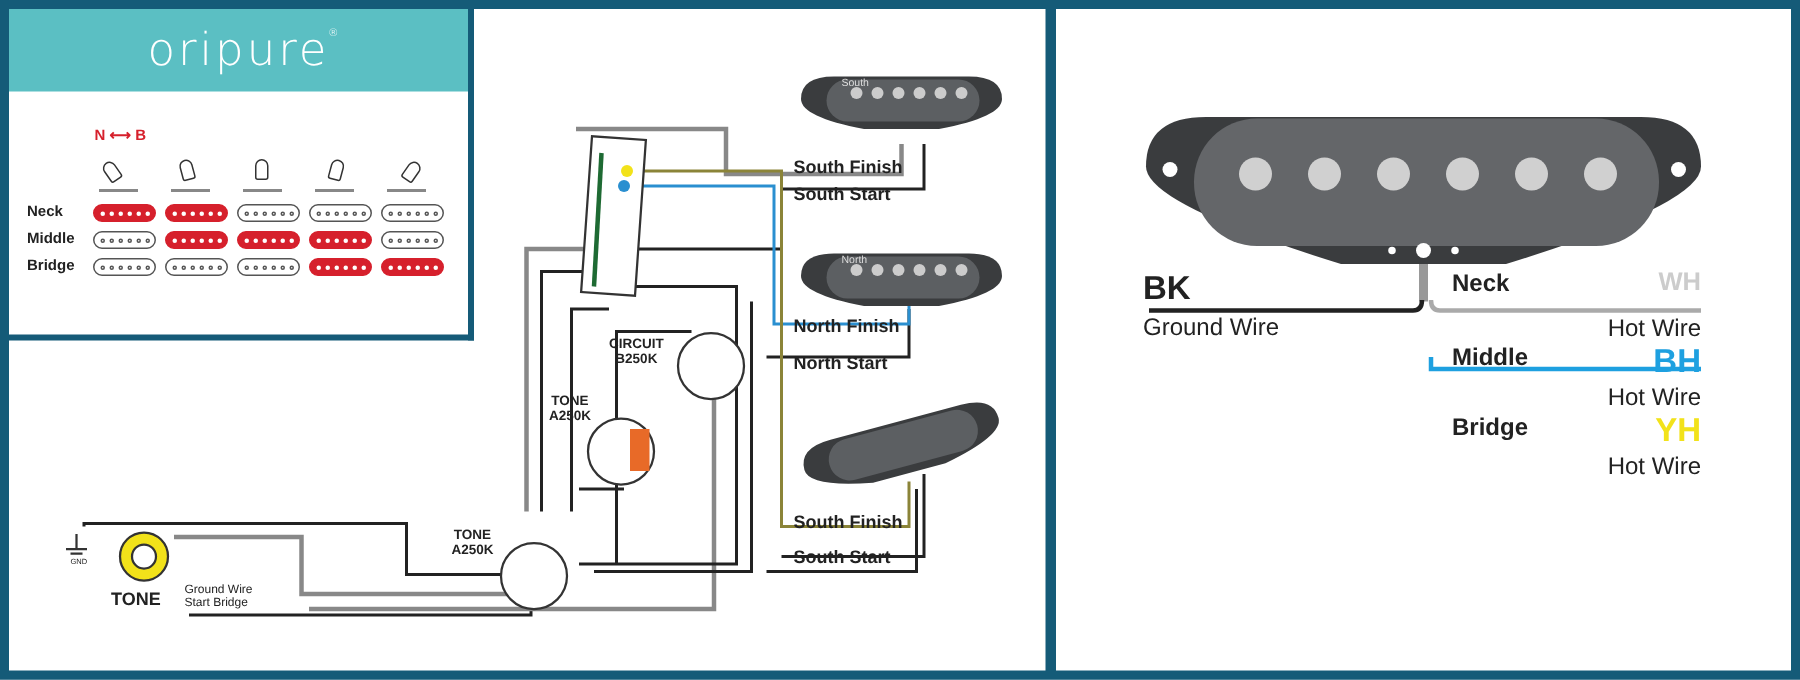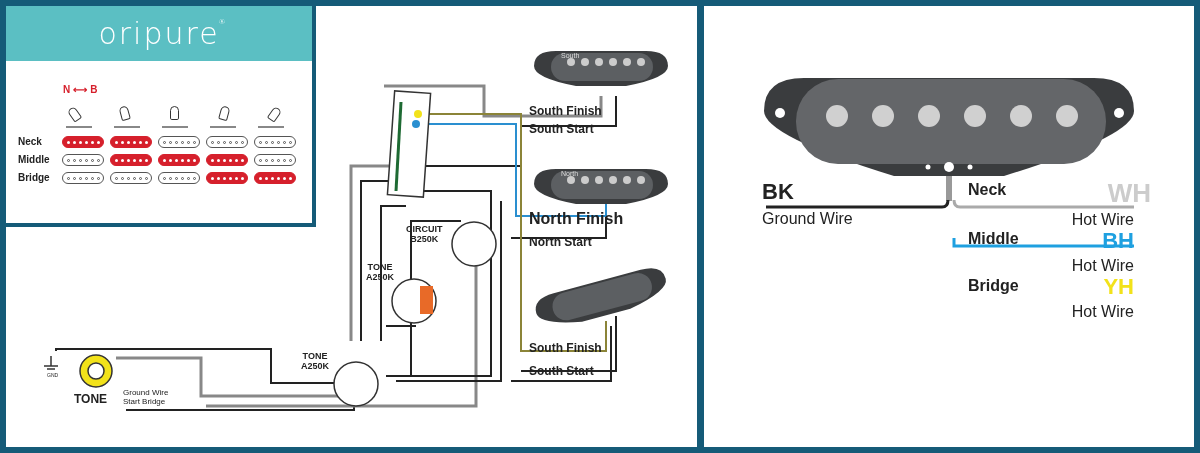--- a/index.html
+++ b/index.html
@@ -86,21 +86,21 @@
         <circle cx="579" cy="174" r="4"></circle>
         <circle cx="593" cy="174" r="4"></circle>
         <circle cx="607" cy="174" r="4"></circle>
         <circle cx="621" cy="174" r="4"></circle>
         <circle cx="635" cy="174" r="4"></circle>
       </g>
   </svg>
 
   <div class="lbl" style="left:523px;top:98px;font-size:12px">South Finish</div>
   <div class="lbl" style="left:523px;top:116px;font-size:12px">South Start</div>
-  <div class="lbl" style="left:523px;top:204px;font-size:16px">North Finish</div>
+  <div class="lbl" style="left:523px;top:204px;font-size:12px">North Finish</div>
   <div class="lbl" style="left:523px;top:229px;font-size:12px">North Start</div>
   <div class="lbl" style="left:523px;top:335px;font-size:12px">South Finish</div>
   <div class="lbl" style="left:523px;top:358px;font-size:12px">South Start</div>
   <div class="lbl" style="left:555px;top:46px;font-size:7px;color:#ddd;font-weight:normal">South</div>
   <div class="lbl" style="left:555px;top:164px;font-size:7px;color:#ddd;font-weight:normal">North</div>
 
   <div class="lbl" style="left:400px;top:218px;font-size:9px;text-align:center;line-height:10px"><span>CIRCUIT</span><br><span>B250K</span></div>
   <div class="lbl" style="left:360px;top:256px;font-size:9px;text-align:center;line-height:10px"><span>TONE</span><br><span>A250K</span></div>
   <div class="lbl" style="left:295px;top:345px;font-size:9px;text-align:center;line-height:10px"><span>TONE</span><br><span>A250K</span></div>
   <div class="lbl" style="left:68px;top:386px;font-size:12px">TONE</div>
@@ -280,21 +280,21 @@
     <rect x="242" y="110" width="6" height="25" fill="#999"></rect>
     <path d="M62 141 H238 Q244 141 244 134" fill="none" stroke="#222" stroke-width="3"></path>
     <path d="M250 134 Q250 141 256 141 H430" fill="none" stroke="#aaa" stroke-width="3"></path>
     <path d="M250 172 V180 H430" fill="none" stroke="#1ea0e0" stroke-width="3"></path>
     <path d="M250 217 V225 H430" fill="none" stroke="#f2e21a" stroke-width="3"></path>
   </svg>
   <div class="lbl" style="left:58px;top:173px;font-size:22px">BK</div>
   <div class="lbl" style="left:58px;top:204px;font-size:16px;font-weight:normal">Ground Wire</div>
 
   <div class="lbl" style="left:264px;top:175px;font-size:16px">Neck</div>
-  <div class="lbl" style="right:43px;top:172px;font-size:26px;color:#ccc">WH</div>
+  <div class="lbl" style="right:60px;top:172px;font-size:17px;color:#ccc">WH</div>
   <div class="lbl" style="right:60px;top:205px;font-size:16px;font-weight:normal">Hot Wire</div>
 
   <div class="lbl" style="left:264px;top:224px;font-size:16px">Middle</div>
   <div class="lbl" style="right:60px;top:222px;font-size:22px;color:#1ea0e0">BH</div>
   <div class="lbl" style="right:60px;top:251px;font-size:16px;font-weight:normal">Hot Wire</div>
 
   <div class="lbl" style="left:264px;top:271px;font-size:16px">Bridge</div>
   <div class="lbl" style="right:60px;top:268px;font-size:22px;color:#f2e21a">YH</div>
   <div class="lbl" style="right:60px;top:297px;font-size:16px;font-weight:normal">Hot Wire</div>
 

